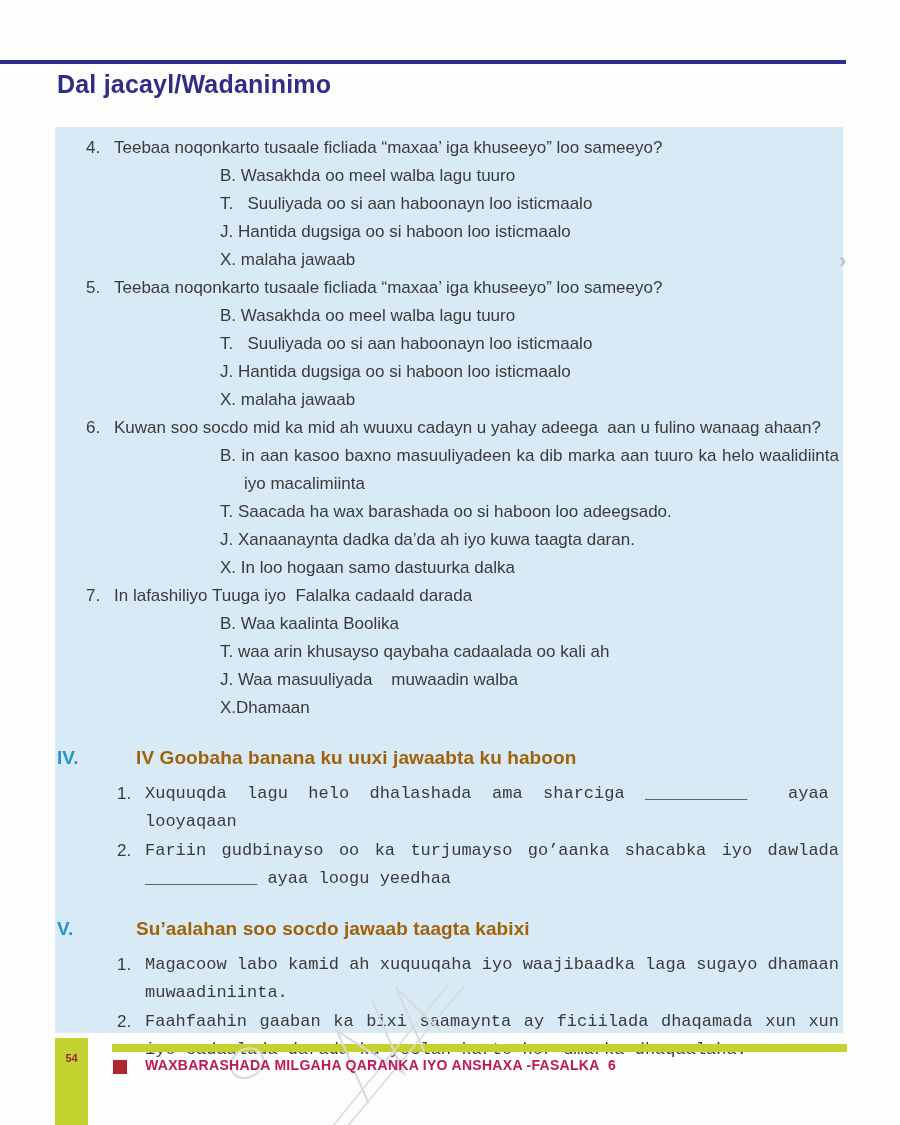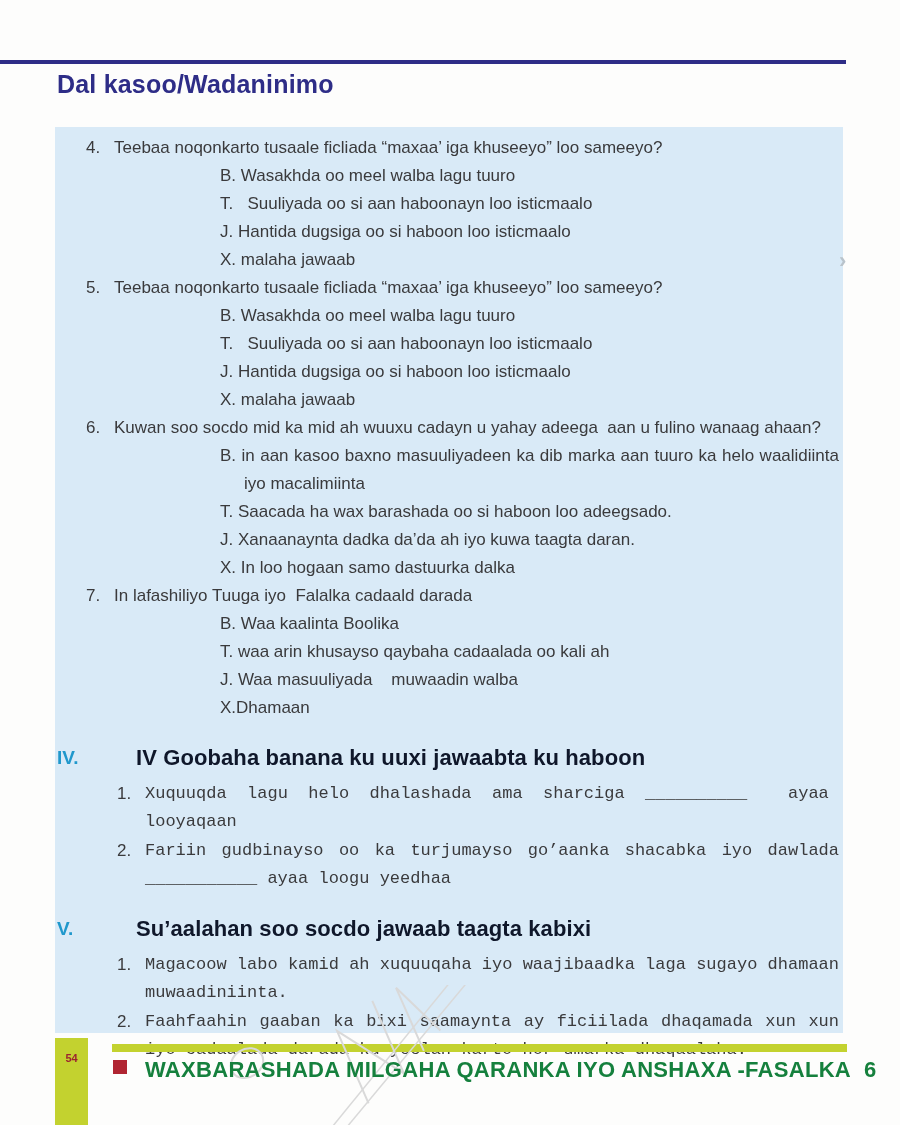--- a/index.html
+++ b/index.html
@@ -14,42 +14,42 @@
     position:absolute;left:55px;top:127px;width:788px;height:906px;background:#d9eaf7;
     box-sizing:border-box;padding-top:7px;font-size:17px;line-height:28px;
   }
   .qrow{display:flex;}
   .qnum{flex:none;width:28px;margin-left:31px;}
   .qtext{flex:1;margin-right:4px;text-align:justify;}
   .opt{margin-left:165px;margin-right:4px;padding-left:24px;text-indent:-24px;text-align:justify;}
   .section{margin-top:22px;}
   .shead{display:flex;align-items:flex-start;margin-bottom:8px;}
   .sroman{flex:none;width:79px;margin-left:2px;color:#2098cc;font-size:19px;font-weight:600;}
-  .sheading{color:#0f172a;font-size:22px;font-weight:600;letter-spacing:0.1px;}
+  .sheading{color:#a16207;font-size:19px;font-weight:600;letter-spacing:0.1px;}
   .sitem{display:flex;margin-top:1px;}
   .sinum{flex:none;width:28px;margin-left:62px;}
   .sitext{flex:1;margin-right:4px;text-align:justify;font-family:Liberation Mono, monospace;}
   .chevron{
     position:absolute;left:839px;top:250px;color:#b9c3cb;font-size:22px;line-height:22px;
     font-weight:700;cursor:pointer;user-select:none;
   }
   .watermark{position:absolute;left:140px;top:985px;z-index:5;pointer-events:none;}
   .vbar{position:absolute;left:55px;top:1038px;width:33px;height:87px;background:#c3d22f;}
   .pagenum{position:absolute;left:55px;top:1052px;width:33px;text-align:center;color:#9c2430;font-size:11px;font-weight:600;z-index:6;}
   .hbar{position:absolute;left:112px;top:1044px;width:735px;height:8px;background:#c3d22f;}
   .fsquare{position:absolute;left:113px;top:1060px;width:14px;height:14px;background:#b02532;z-index:6;}
-  .ftext{position:absolute;left:145px;top:1057px;color:#15803d;font-size:22px;font-weight:600;letter-spacing:0.3px;z-index:6;}
+  .ftext{position:absolute;left:145px;top:1057px;color:#be185d;font-size:14px;font-weight:600;letter-spacing:0.3px;z-index:6;}
 </style>
 </head>
 <body>
 
 <div class="page">
 
   <div class="top-rule"></div>
-  <div class="title">Dal kasoo/Wadaninimo</div>
+  <div class="title">Dal jacayl/Wadaninimo</div>
 
   <div class="panel">
 
     <div class="qrow">
       <span class="qnum">4.</span>
       <div class="qtext">Teebaa noqonkarto tusaale ficliada “maxaa’ iga khuseeyo” loo sameeyo?</div>
     </div>
     <div class="opt">B. Wasakhda oo meel walba lagu tuuro</div>
     <div class="opt">T.&nbsp;&nbsp; Suuliyada oo si aan haboonayn loo isticmaalo</div>
     <div class="opt">J. Hantida dugsiga oo si haboon loo isticmaalo</div>

